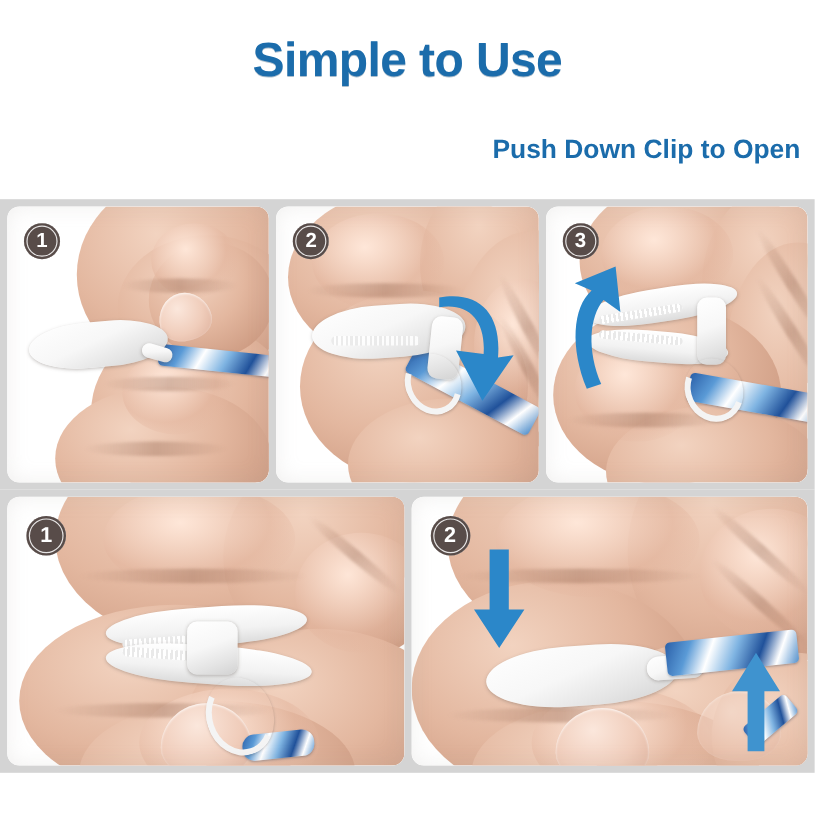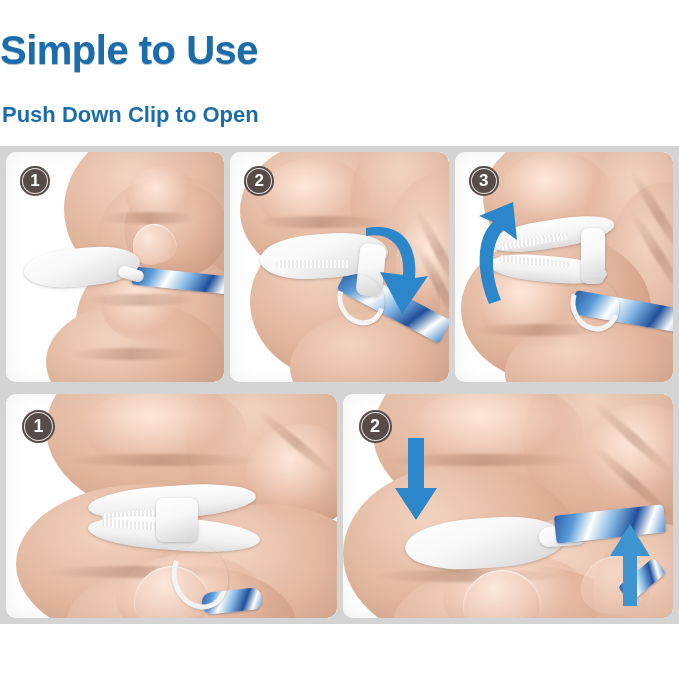--- a/index.html
+++ b/index.html
@@ -17,38 +17,38 @@
 
   .page {
     width: 679px;
     height: 679px;
     position: relative;
     background: #ffffff;
   }
 
   
   .main-title {
-    text-align: left;
+    text-align: center;
     color: #1b6cab;
     font-size: 40px;
     font-weight: bold;
     letter-spacing: -0.5px;
     line-height: 1;
     padding-top: 30px;
     margin: 0;
     text-shadow: 0 1px 0 rgba(20,70,110,0.35);
   }
 
   .section-title {
-    text-align: left;
+    text-align: right;
     color: #1b6cab;
     font-size: 22px;
     font-weight: bold;
     line-height: 1;
-    margin: 2px;
+    margin: 12px;
     padding: 0;
   }
 
   .section-title.first { padding-top: 32px; padding-bottom: 18px; }
   .section-title.second { padding-top: 22px; padding-bottom: 18px; }
 
   
   .band {
     background: #d4d4d4;
     width: 679px;

